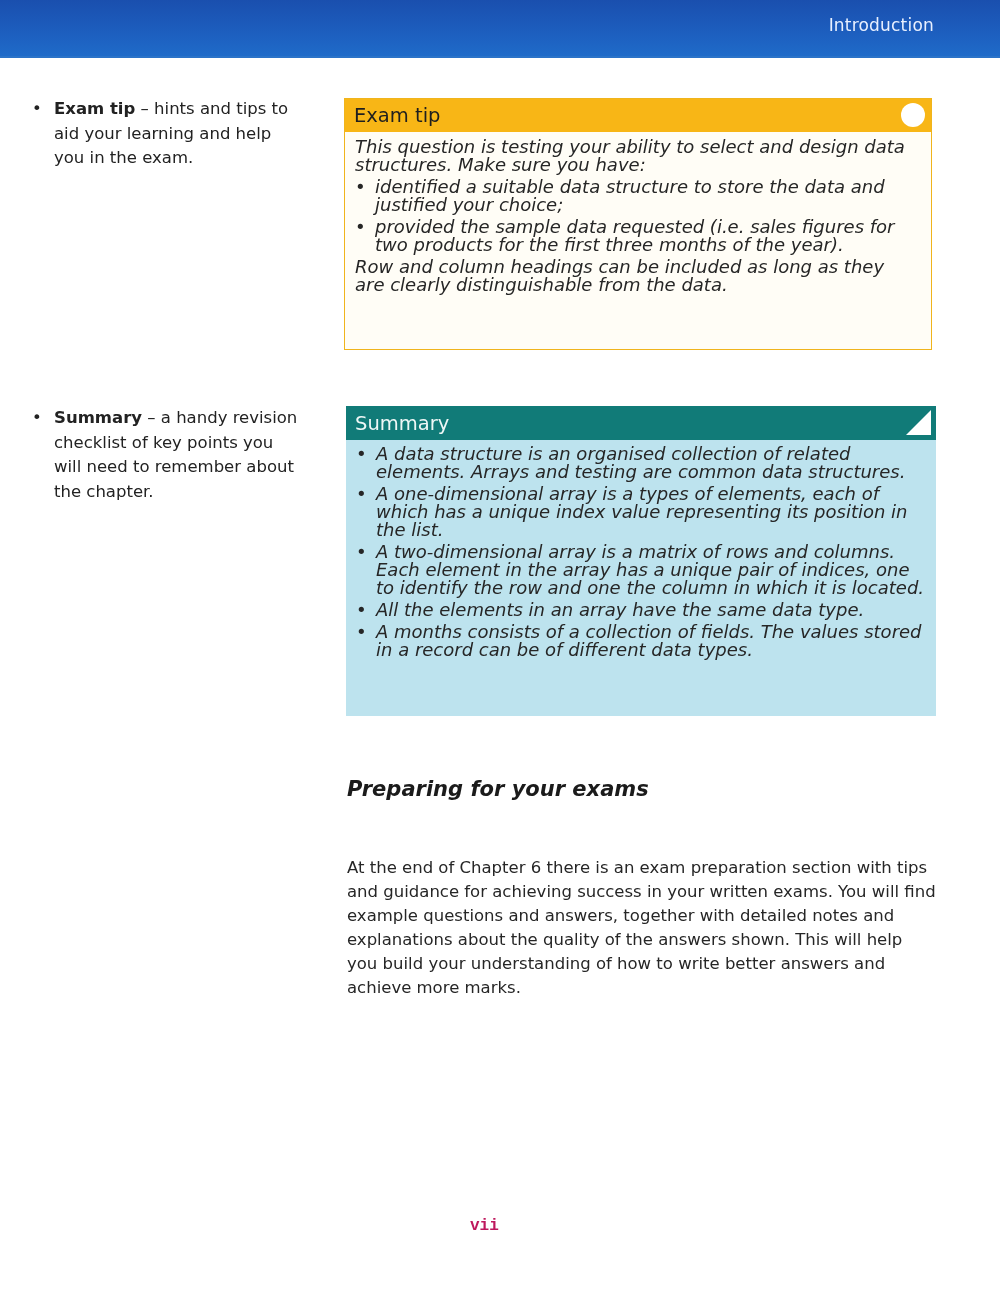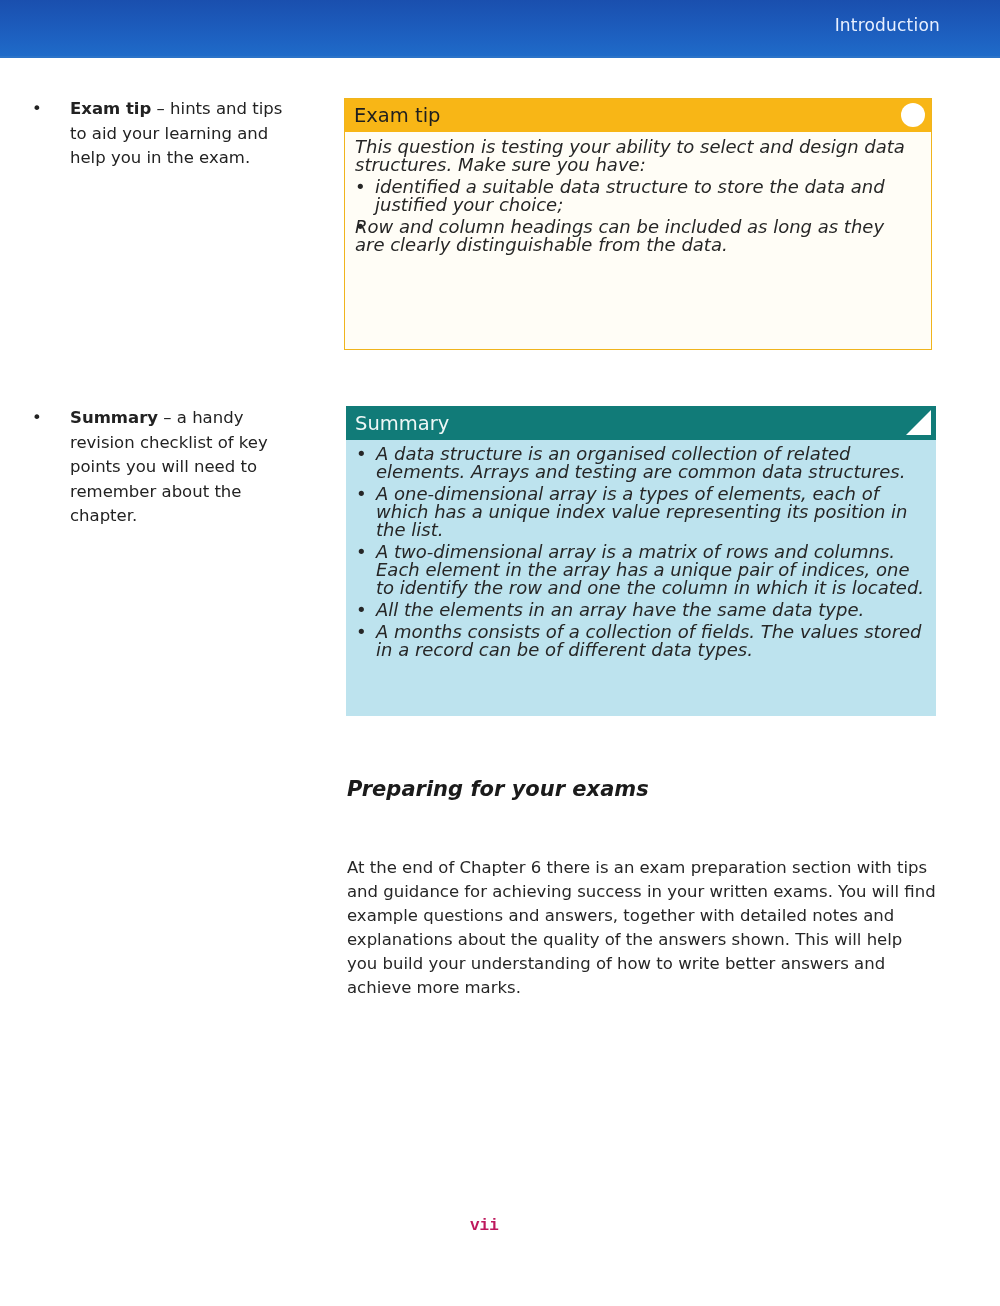--- a/index.html
+++ b/index.html
@@ -7,29 +7,29 @@
     width:1000px; height:1306px; position:relative; overflow:hidden;
     background:#ffffff; color:#1f1f1f;
     font-family:"DejaVu Sans", sans-serif;
   }
   .header-band {
     position:absolute; left:0; top:0; width:1000px; height:56px;
     background:linear-gradient(180deg,#1a4fae 0%,#1d5fbf 60%,#1f6bc9 100%);
     border-bottom:2px solid #2b73c8;
   }
   .header-title {
-    position:absolute; right:60px; top:15px; color:#e8f0ff;
+    position:absolute; right:66px; top:15px; color:#e8f0ff;
     font-size:17px; letter-spacing:0.2px;text-align:center;
   }
   .side-item {
     position:absolute; left:32px; width:270px;
     font-size:16.5px; line-height:24.5px; color:#222;
   }
   .side-item .bullet { position:absolute; left:0; top:0; }
-  .side-item .txt { margin-left:38px; display:block; }
+  .side-item .txt { margin-left:22px; display:block; }
   .side-item b { font-weight:bold; }
 
   .examtip {
     position:absolute; left:344px; top:98px; width:588px; height:252px;
     border:1.5px solid #f0b41c; background:#fffdf6; box-sizing:border-box;
   }
   .examtip .bar {
     height:33px; background:#f8b616; position:relative;
   }
   .examtip .bar .title {
@@ -93,21 +93,21 @@
 
 <div class="examtip">
   <div class="bar">
     <span class="title">Exam tip</span>
     <span class="circle"></span>
   </div>
   <div class="box-body">
     <p>This question is testing your ability to select and design data structures. Make sure you have:</p>
     <ul>
       <li><span class="dot">•</span><span>identified a suitable data structure to store the data and justified your choice;</span></li>
-      <li><span class="dot">•</span></li>
+      <li><span class="dot">•</span><span>provided the sample data requested (i.e. sales figures for two products for the first three months of the year).</span></li>
     </ul>
     <p>Row and column headings can be included as long as they are clearly distinguishable from the data.</p>
   </div>
 </div>
 
 <div class="summary">
   <div class="bar">
     <span class="title">Summary</span>
     <span class="corner"></span>
   </div>

